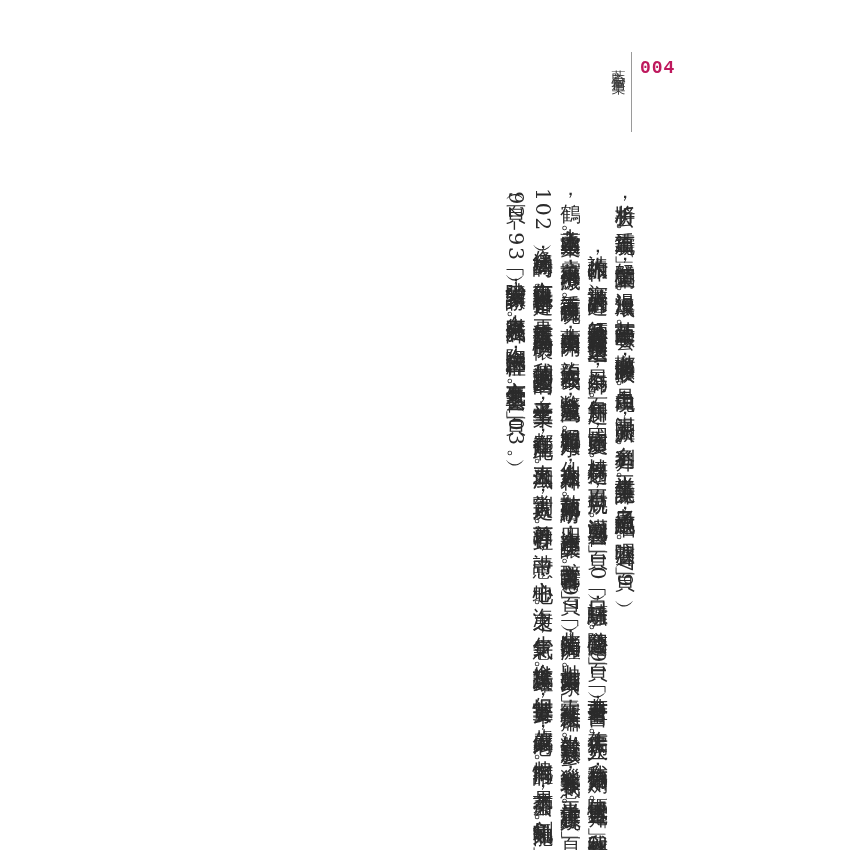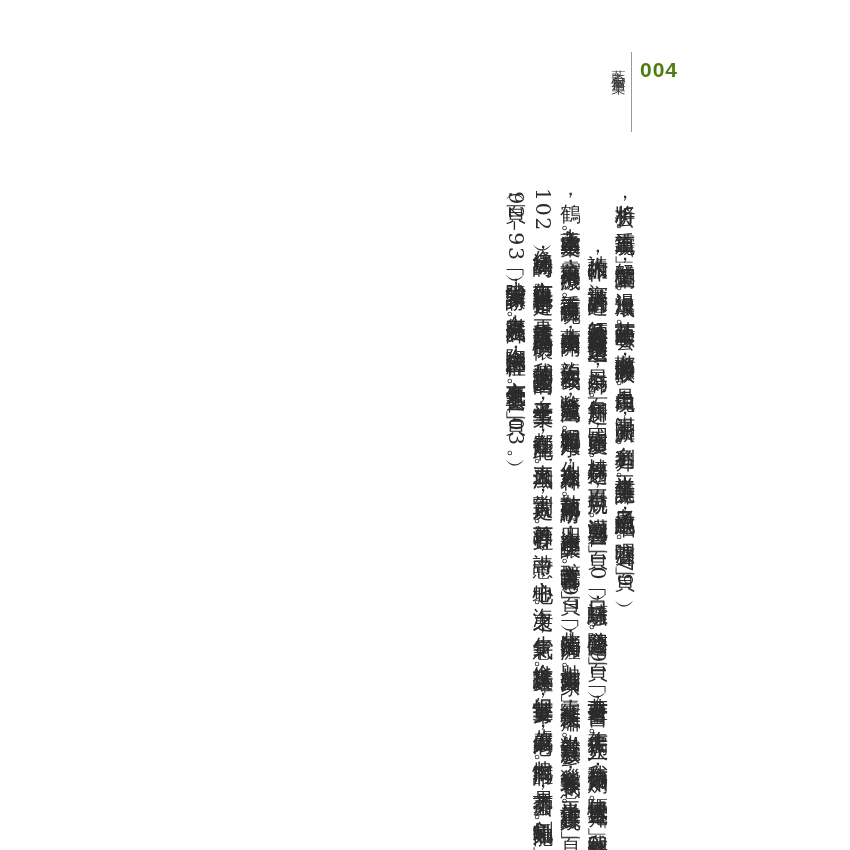--- a/index.html
+++ b/index.html
@@ -8,22 +8,22 @@
     font-family: "DejaVu Serif", "Liberation Serif", serif; color:#2a2a2a;
   }
   .running-head {
     position:absolute; left:606px; top:58px; width:22px;
     writing-mode: vertical-rl; font-size:14px; letter-spacing:3px; color:#3a3a3a;
   }
   .head-rule {
     position:absolute; left:631px; top:52px; width:1px; height:80px; background:#9a9a9a;
   }
   .page-number {
-    position:absolute; left:640px; top:58px; font-size:21px; font-weight:bold; color:#4d7c0f;
-    font-family: Liberation Sans, sans-serif; letter-spacing:1px;
+    position:absolute; left:640px; top:58px; font-size:18px; font-weight:bold; color:#be185d;
+    font-family: Liberation Mono, monospace; letter-spacing:1px;
   }
   .body-text {
     position:absolute; top:188px; right:212px; height:650px;
     writing-mode: vertical-rl;
     font-size:20.5px; line-height:27.3px; letter-spacing:1.6px;
     color:#2b2b2b;
   }
   .para { margin:0; padding:0; text-align:start; }
   .para.indent { text-indent:2.5em; }
 </style>

